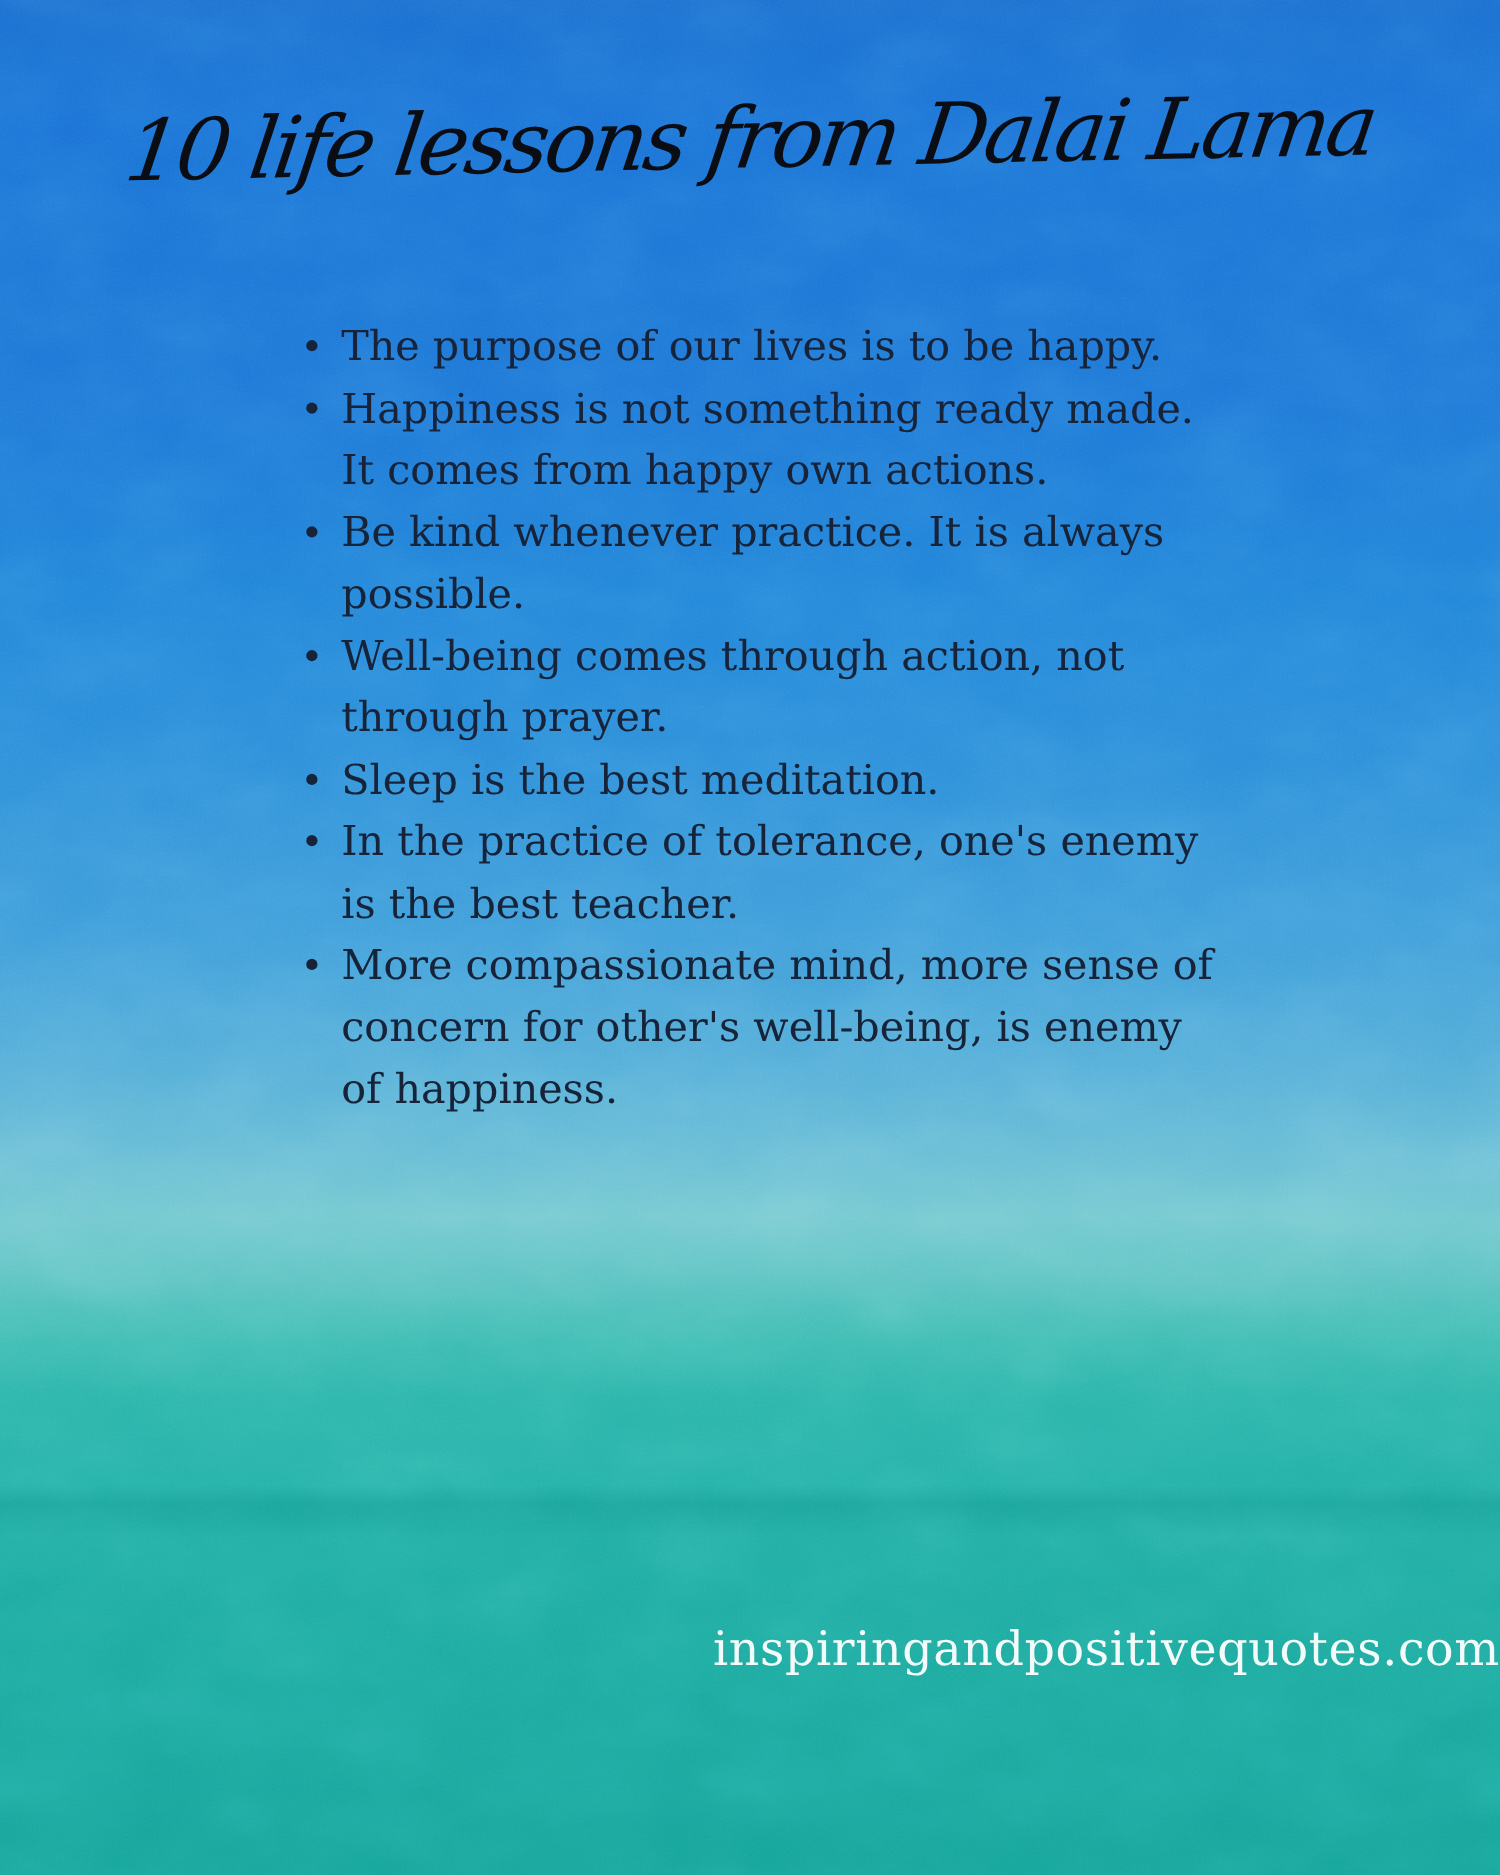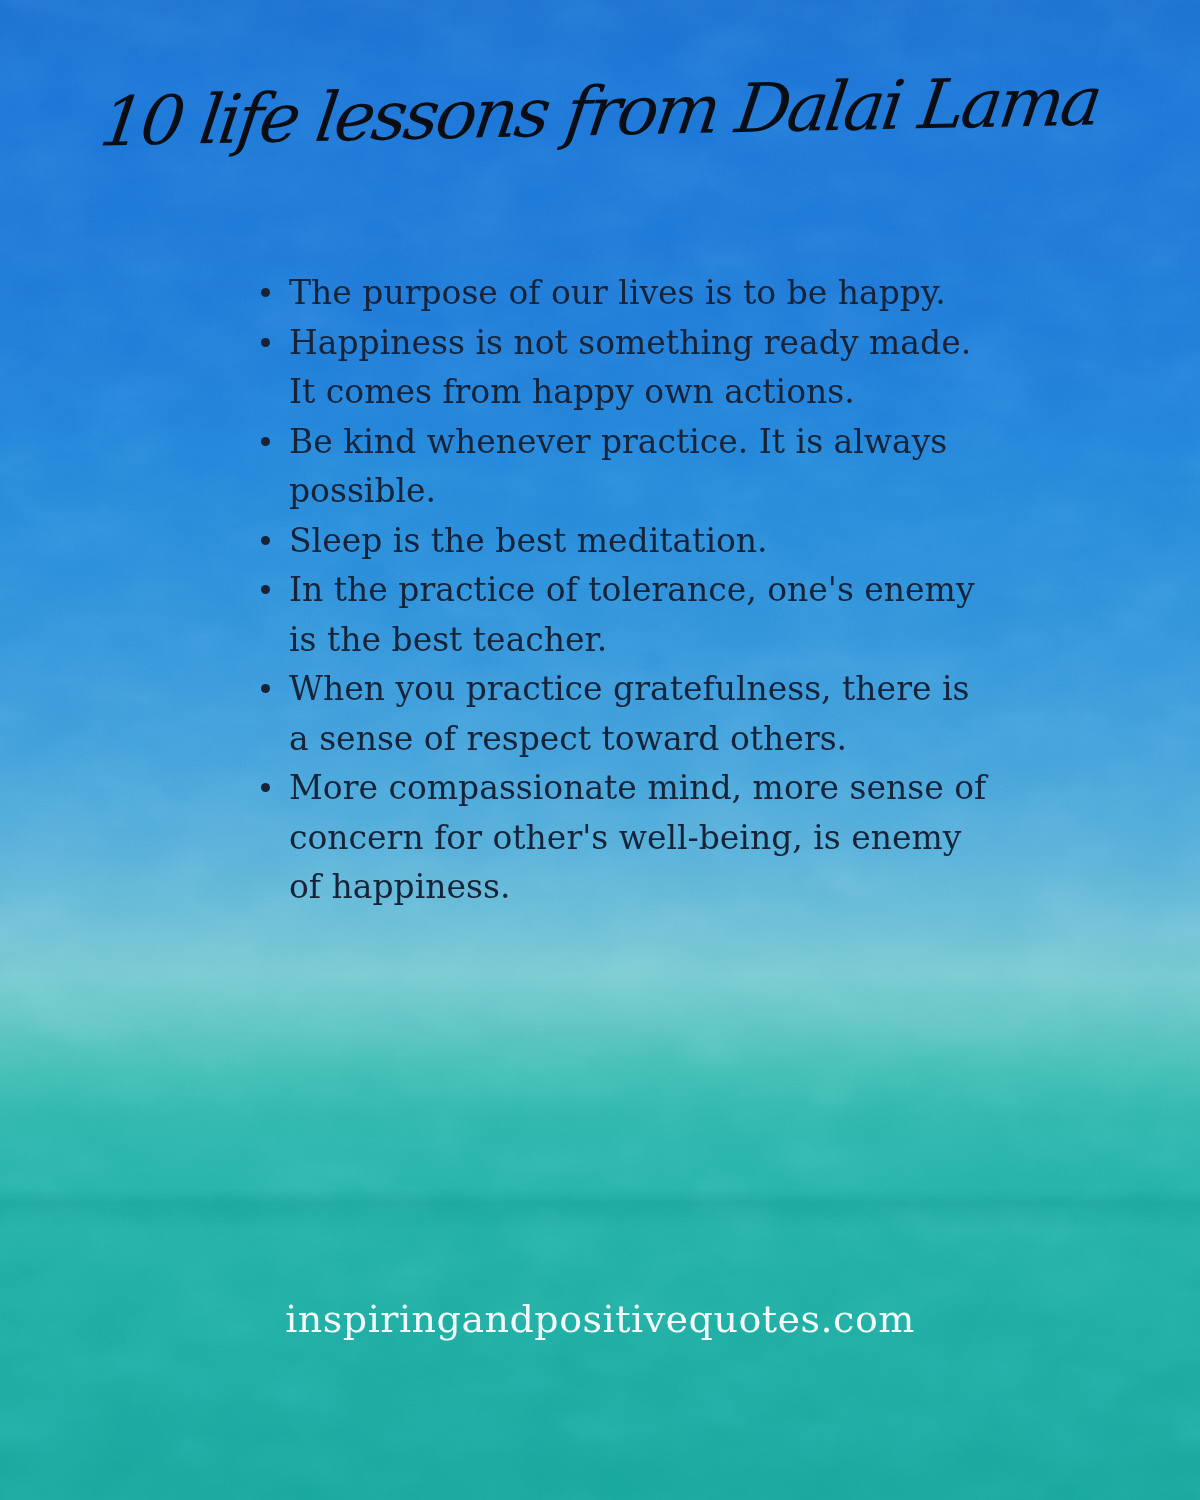--- a/index.html
+++ b/index.html
@@ -49,21 +49,21 @@
     letter-spacing: -3px;
     color: var(--title-text, #0b0d14);
     transform: skewX(-9deg) rotate(-1.2deg);
     white-space: nowrap;
   }
   .quotes {
     position: absolute;
     top: 252px;
     left: 243px;
     width: 890px;
-    margin: 16px;
+    margin: 0;
     padding: 0;
     list-style: none;
     font-size: 33px;
     line-height: 49.5px;
     color: var(--body-text, #162339);
   }
   .quotes li {
     position: relative;
     padding-left: 30px;
     white-space: pre-line;
@@ -76,21 +76,21 @@
     width: 9px;
     height: 9px;
     border-radius: 50%;
     background: currentColor;
   }
   .footer {
     position: absolute;
     top: 1297px;
     left: 0;
     right: 0;
-    text-align: center;
+    text-align: right;
     font-size: 38px;
     letter-spacing: 0.5px;
     color: var(--footer-text, #f2fbf9);
   }
 </style>
 </head>
 <body>
 
 <div class="canvas">
 
@@ -110,25 +110,25 @@
   </svg>
 
   <h1 class="title">10 life lessons from Dalai Lama</h1>
 
   <ul class="quotes">
     <li>The purpose of our lives is to be happy.</li>
     <li>Happiness is not something ready made.
 It comes from happy own actions.</li>
     <li>Be kind whenever practice. It is always
 possible.</li>
+    <li>Well-being comes through action, not
+through prayer.</li>
     <li>Sleep is the best meditation.</li>
     <li>In the practice of tolerance, one's enemy
 is the best teacher.</li>
-    <li>When you practice gratefulness, there is
-a sense of respect toward others.</li>
     <li>More compassionate mind, more sense of
 concern for other's well-being, is enemy
 of happiness.</li>
   </ul>
 
   <div class="footer">inspiringandpositivequotes.com</div>
 
 </div>
 
 </body></html>

